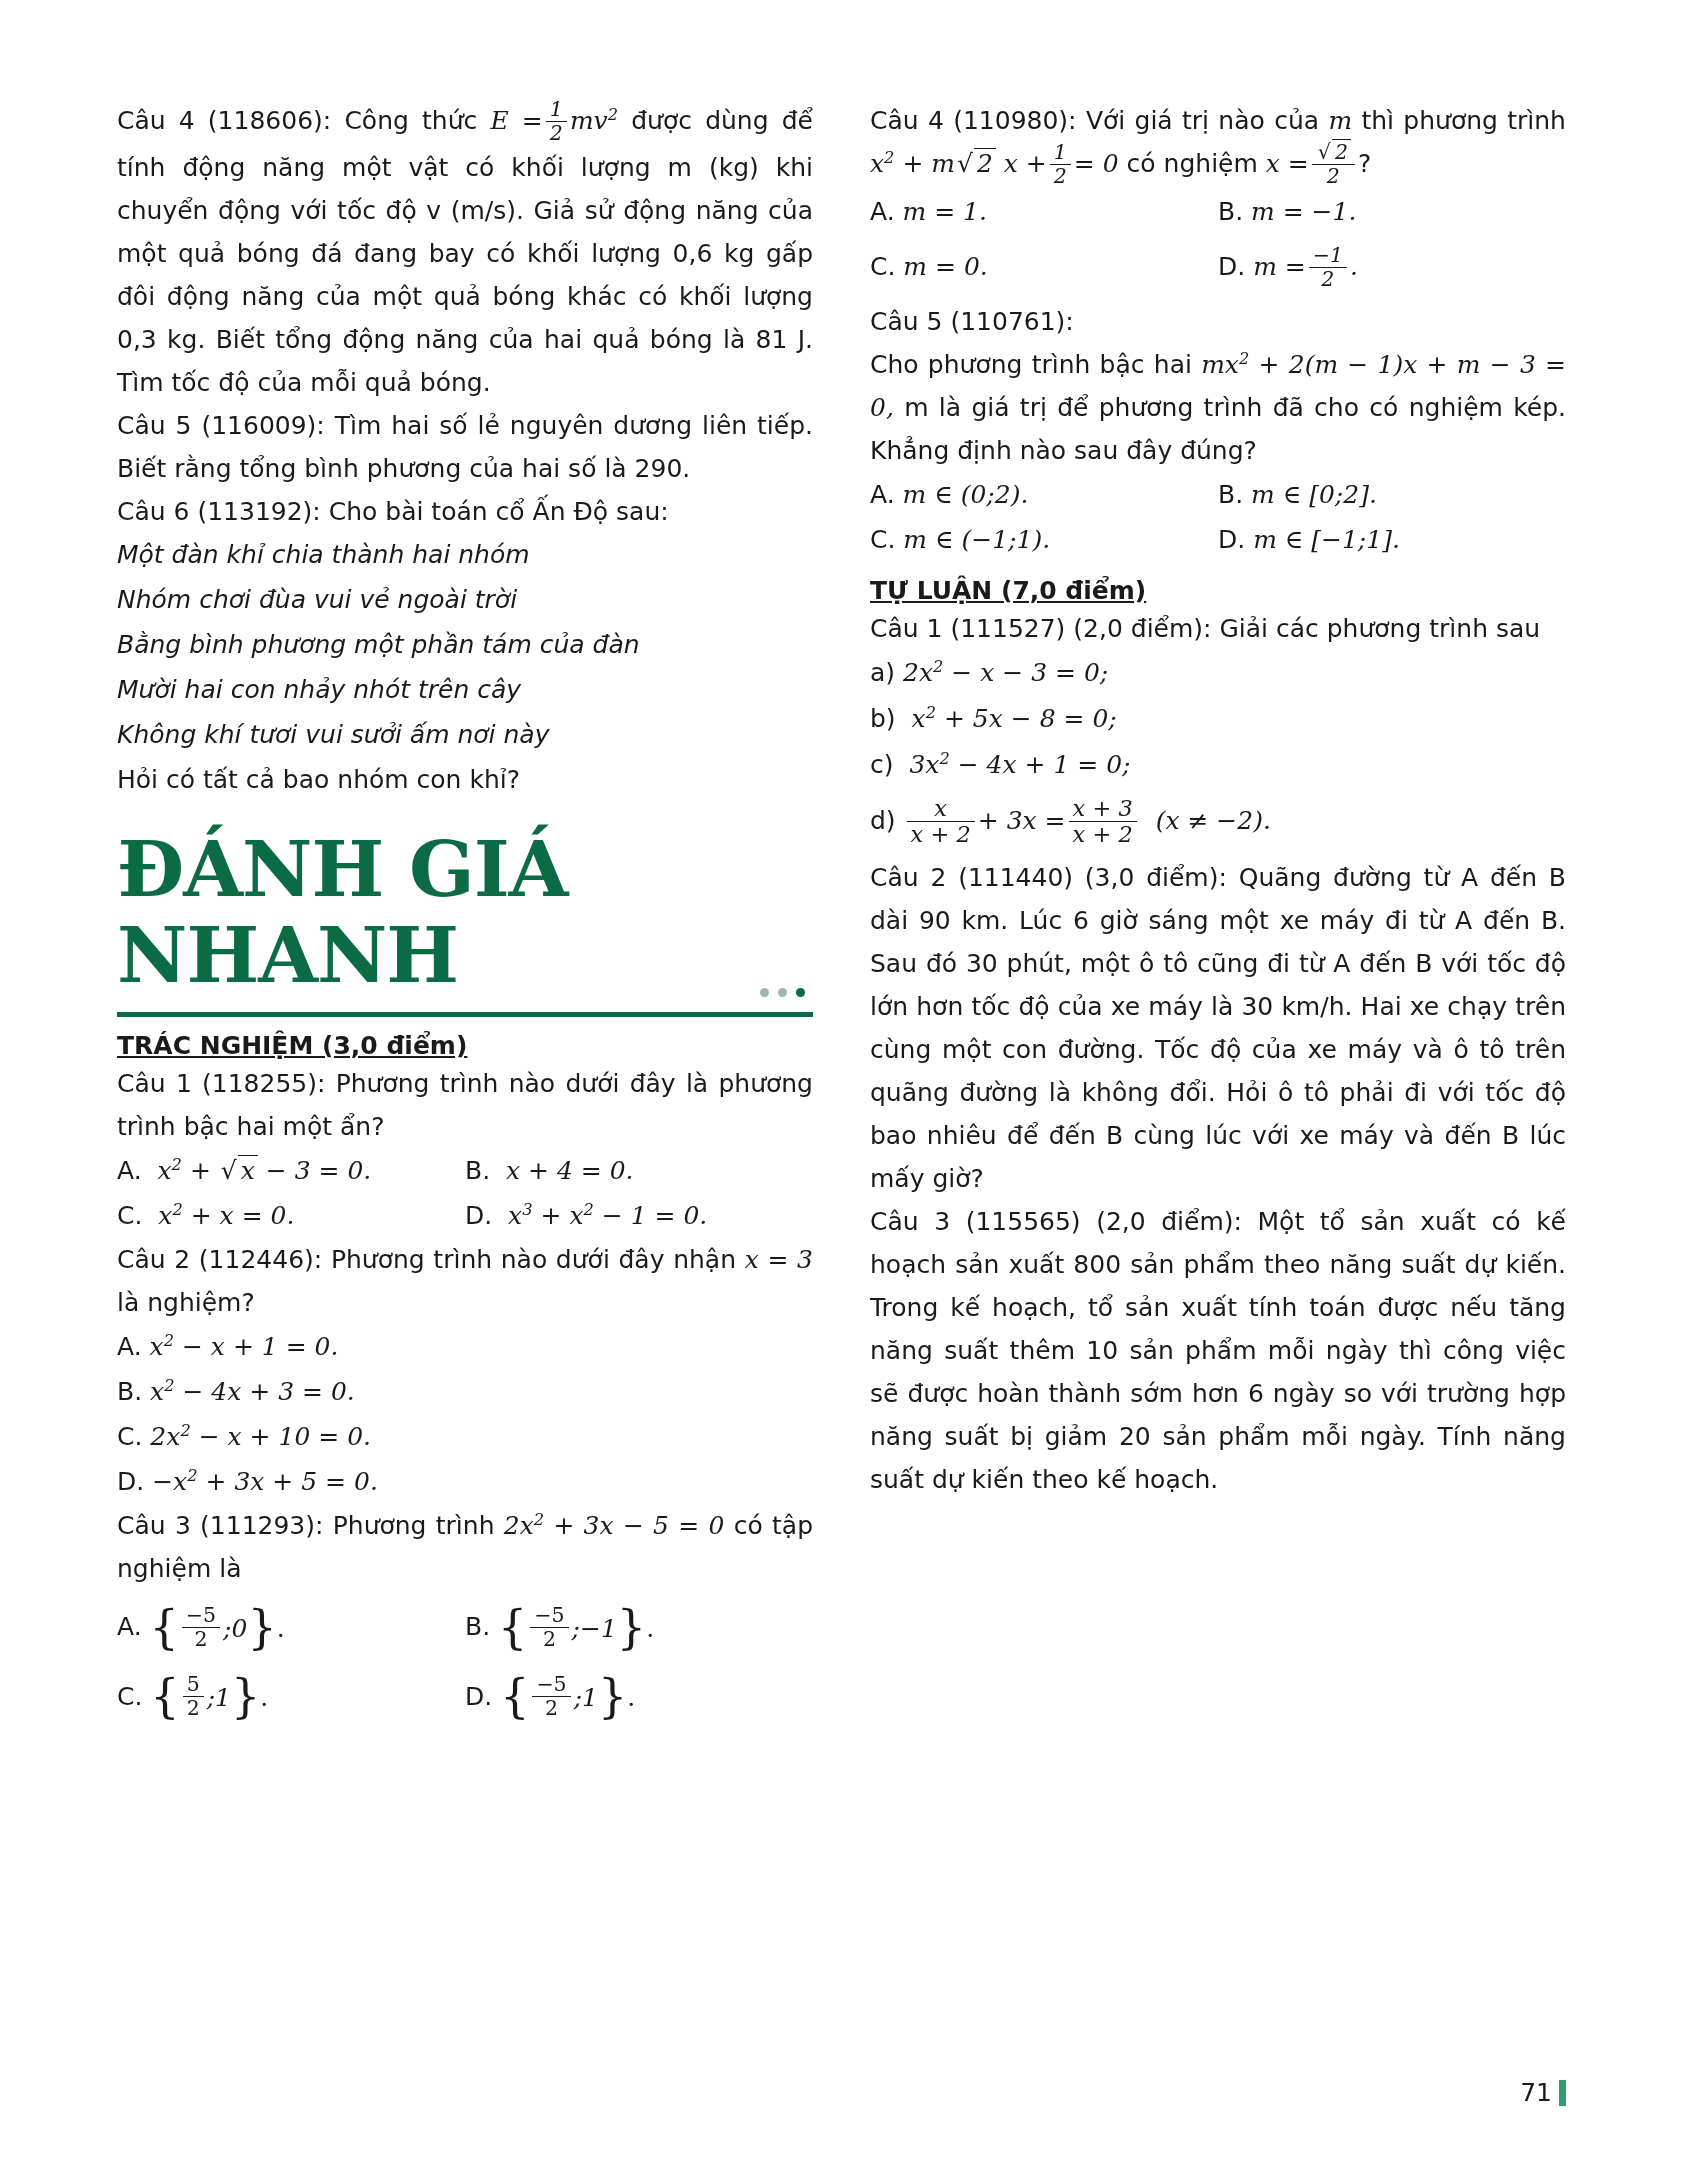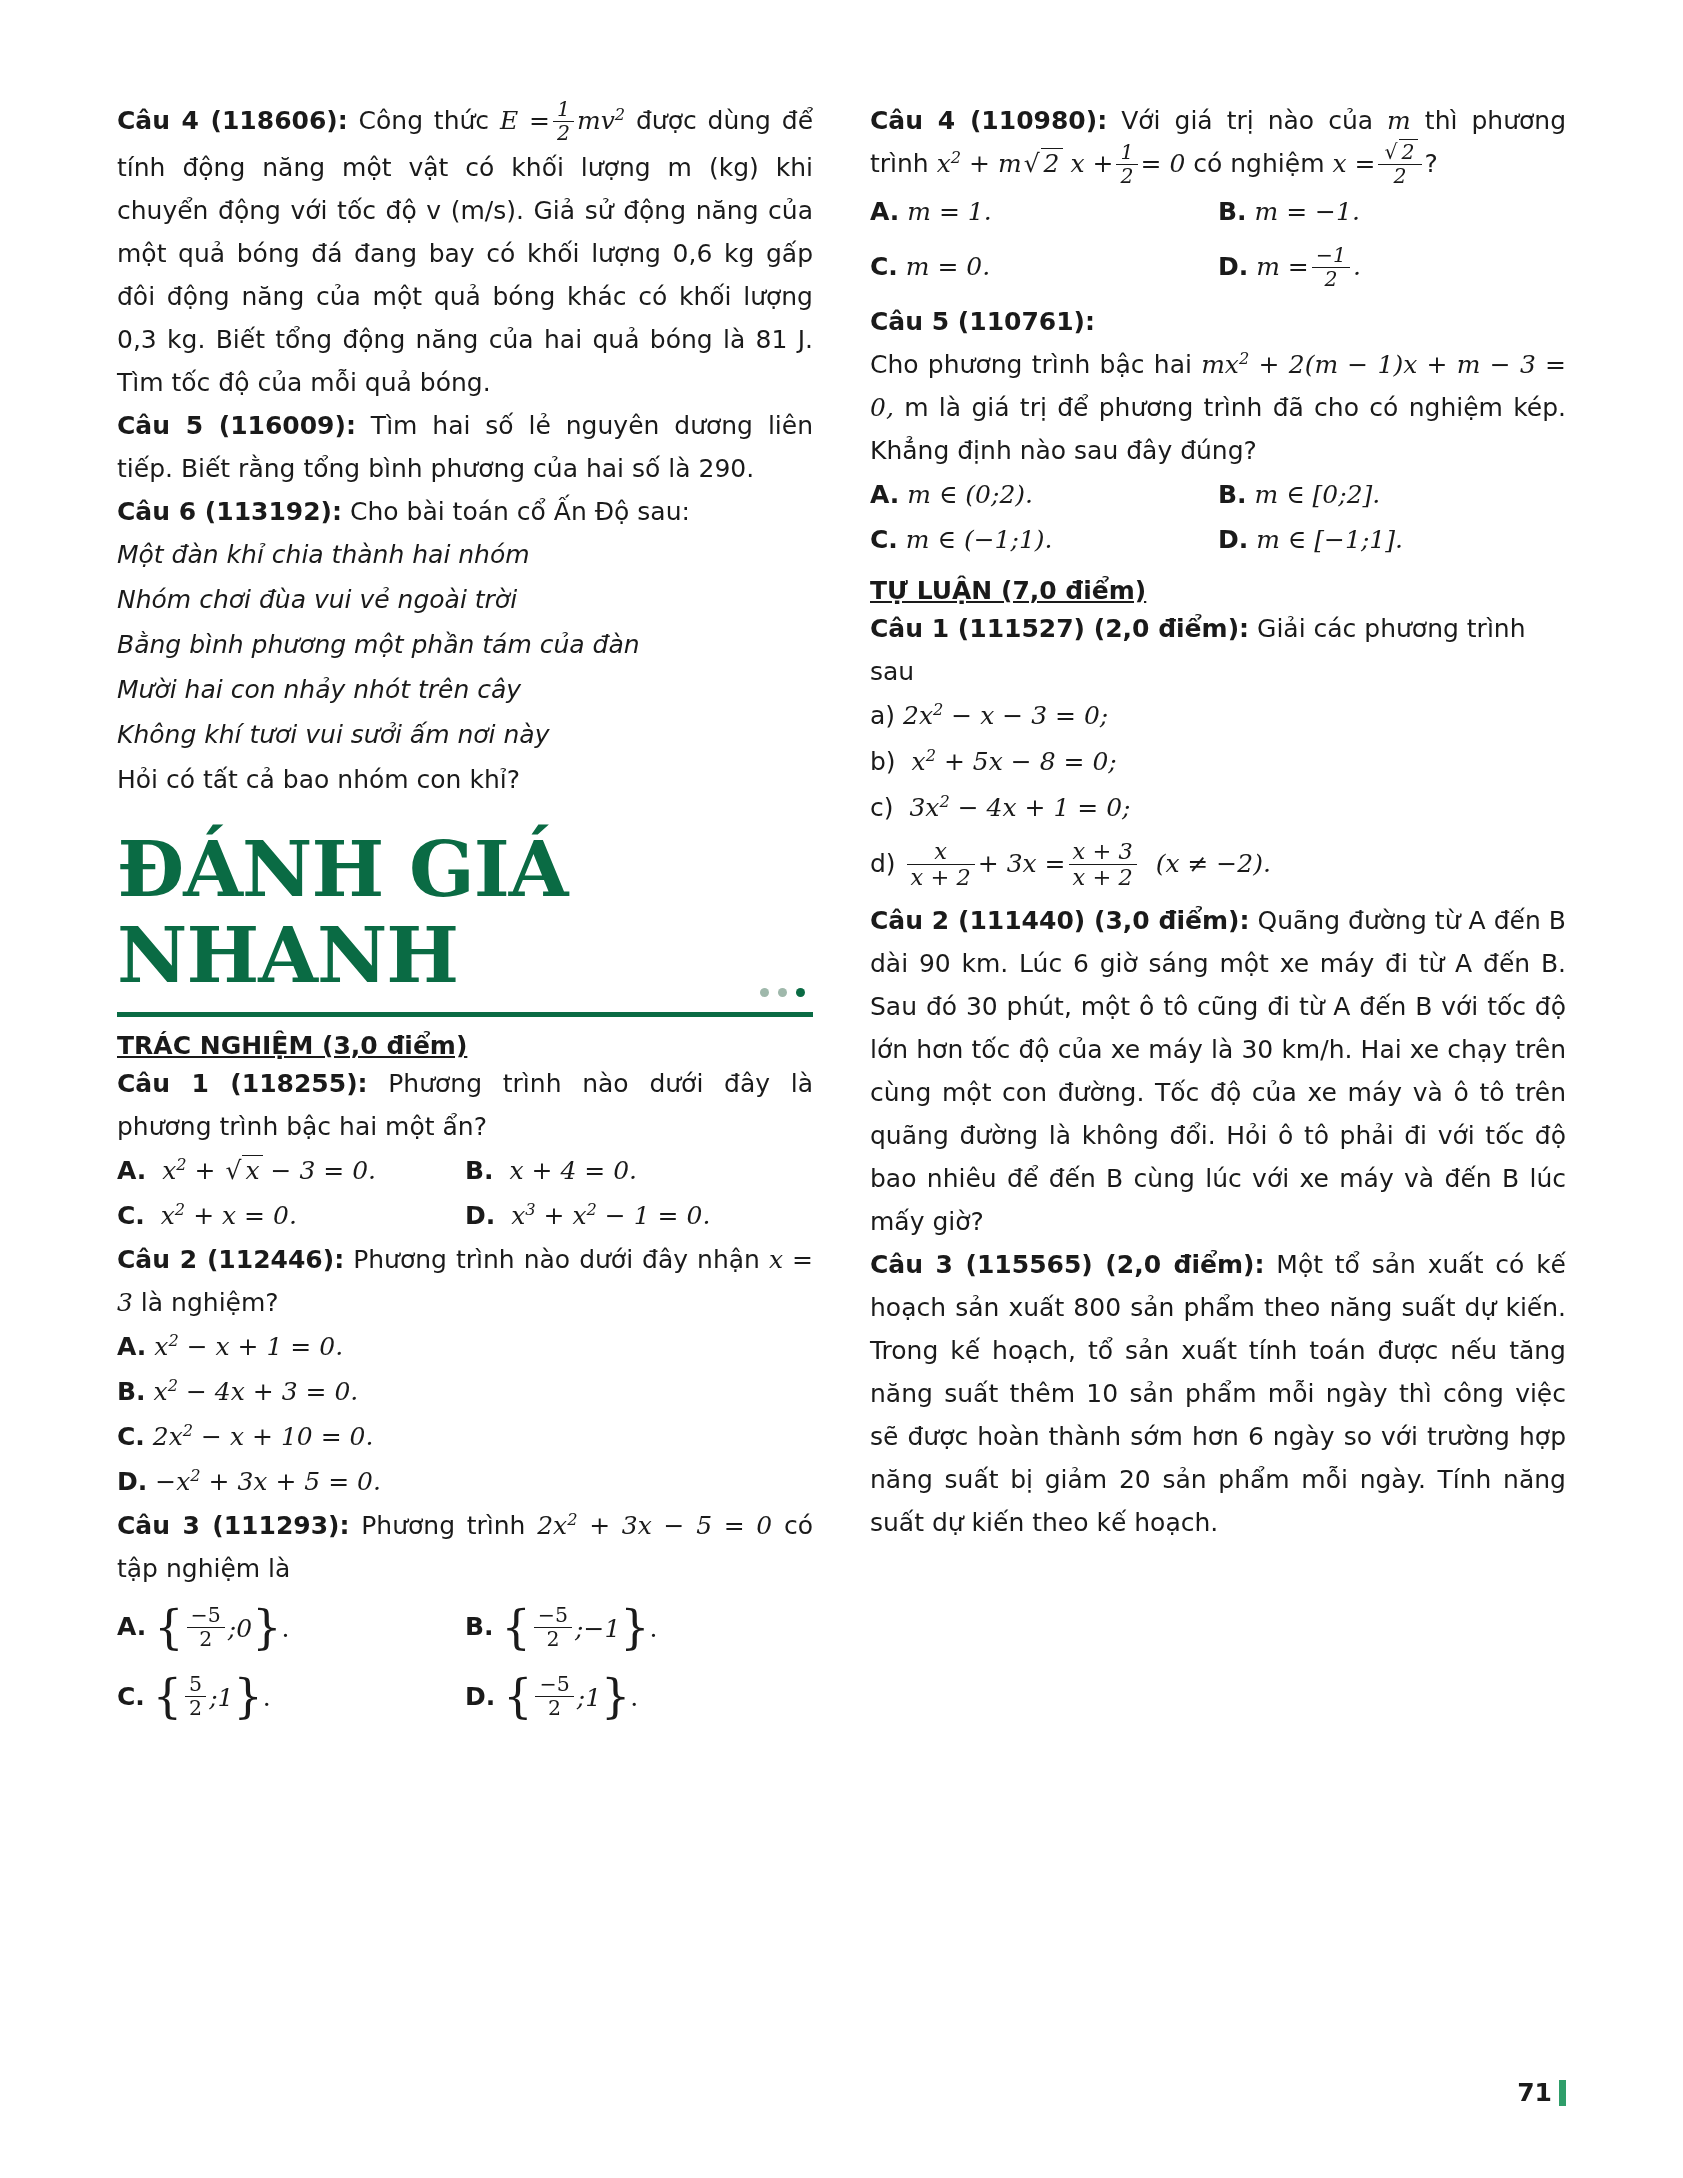--- a/index.html
+++ b/index.html
@@ -35,21 +35,21 @@
   p, div.para {
     margin: 0 0 0 0;
   }
   .para {
     font-size: 25px;
     line-height: 1.72;
     text-align: justify;
     margin-bottom: 4px;
   }
   .para.nojust { text-align: left; }
-  .b { font-weight: bold; }
+  .b { font-weight: normal; }
   .math {
     font-family: "DejaVu Serif", serif;
     font-style: italic;
   }
   
   .frac {
     display: inline-flex;
     flex-direction: column;
     vertical-align: middle;
     text-align: center;
@@ -140,21 +140,21 @@
     font-family: "DejaVu Serif", serif;
     font-style: normal;
     position: relative;
     top: -1px;
   }
   .page-number {
     position: absolute;
     right: 117px;
     bottom: 71px;
     font-size: 25px;
-    font-weight: bold;
+    font-weight: normal;
     color: #1a1a1a;
     display: flex;
     align-items: center;
     gap: 7px;
   }
   .page-number .bar {
     display: inline-block;
     width: 7px;
     height: 26px;
     background: #2f9e6a;

